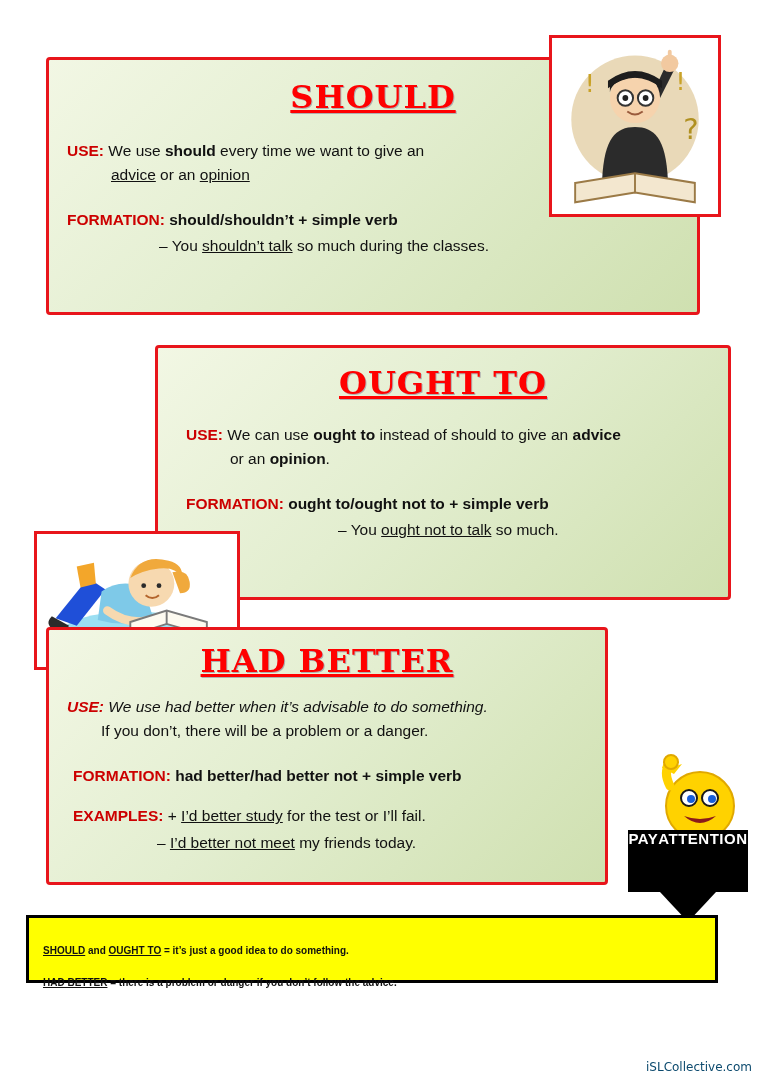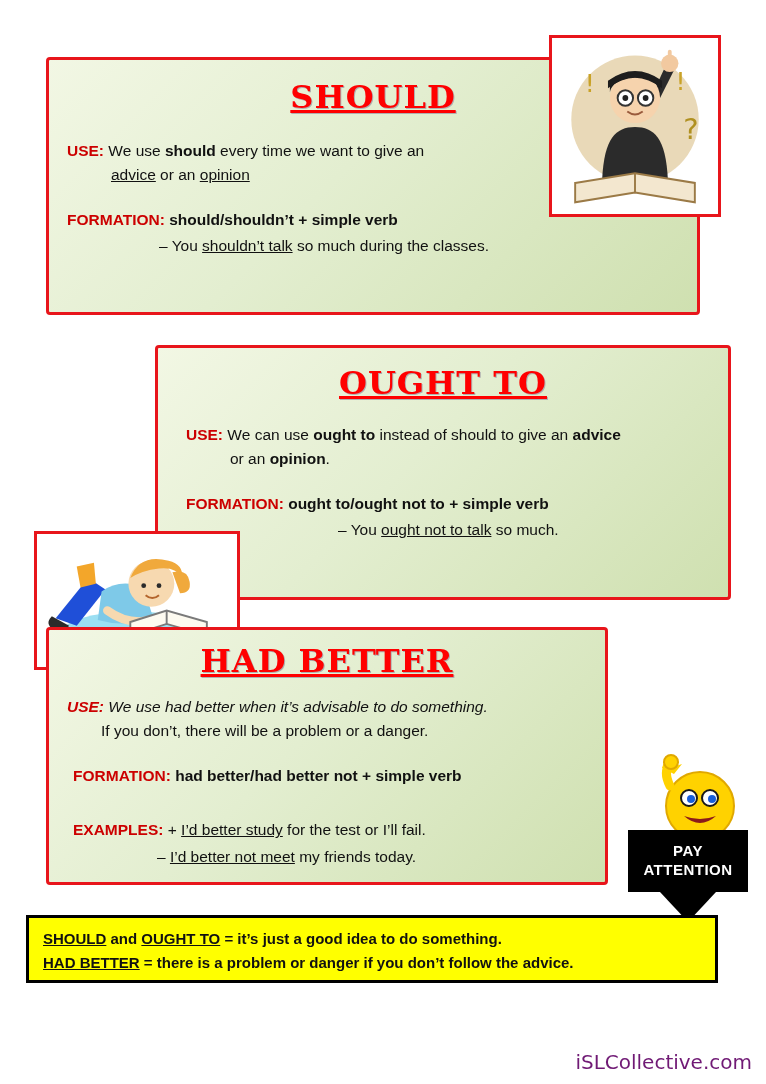--- a/index.html
+++ b/index.html
@@ -77,21 +77,21 @@
   #had-panel {
     left: 46px;
     top: 627px;
     width: 562px;
     height: 258px;
   }
   #had-title { margin-top: 12px; }
   #had-use   { margin: 16px 0 0 18px; font-style: italic; }
   #had-use-2 { margin: 2px 4px 0 52px; }
   #had-formation { margin: 22px 0 0 24px; }
-  #had-examples  { margin: 32px 0 0 24px; }
+  #had-examples  { margin: 18px 0 0 24px; }
   #had-examples-2{ margin: 4px 8px 0 108px; }
 
   
   .imgbox {
     position: absolute;
     border: 3px solid #e8151b;
     background: #ffffff;
     box-sizing: border-box;
     overflow: hidden;
   }
@@ -103,57 +103,56 @@
     position: absolute;
     left: 26px;
     top: 915px;
     width: 692px;
     height: 68px;
     background: #ffff00;
     border: 3px solid #000000;
     box-sizing: border-box;
     padding: 9px 14px 0 14px;
   }
-  #summary-box .row { font-size: 15px; font-weight: bold; line-height: 1.6; }
+  #summary-box .row { font-size: 10px; font-weight: bold; line-height: 1.6; margin-top: 16px; }
 
   
   #pay-attention {
     position: absolute;
     left: 628px;
     top: 830px;
     width: 120px;
     height: 62px;
     background: #000000;
     color: #ffffff;
     font-weight: bold;
     font-size: 15px;
     text-align: center;
     display: flex;
-    flex-direction: column;
     justify-content: center;
     line-height: 1.25;
     letter-spacing: .5px;
   }
   #pay-arrow {
     position: absolute;
     left: 660px;
     top: 892px;
     width: 0; height: 0;
     border-left: 28px solid transparent;
     border-right: 28px solid transparent;
     border-top: 30px solid #000000;
   }
 
   
   #footer {
     position: absolute;
     right: 14px;
     bottom: 10px;
-    color: #701a75;
-    font-size: 20px;
+    color: #0c4a6e;
+    font-size: 12px;
     font-family: "DejaVu Sans", sans-serif;
     text-align: center;
   }
 </style>
 </head>
 <body>
 
 <div class="panel" id="should-panel">
   <div class="panel-title" id="should-title">SHOULD</div>
 

